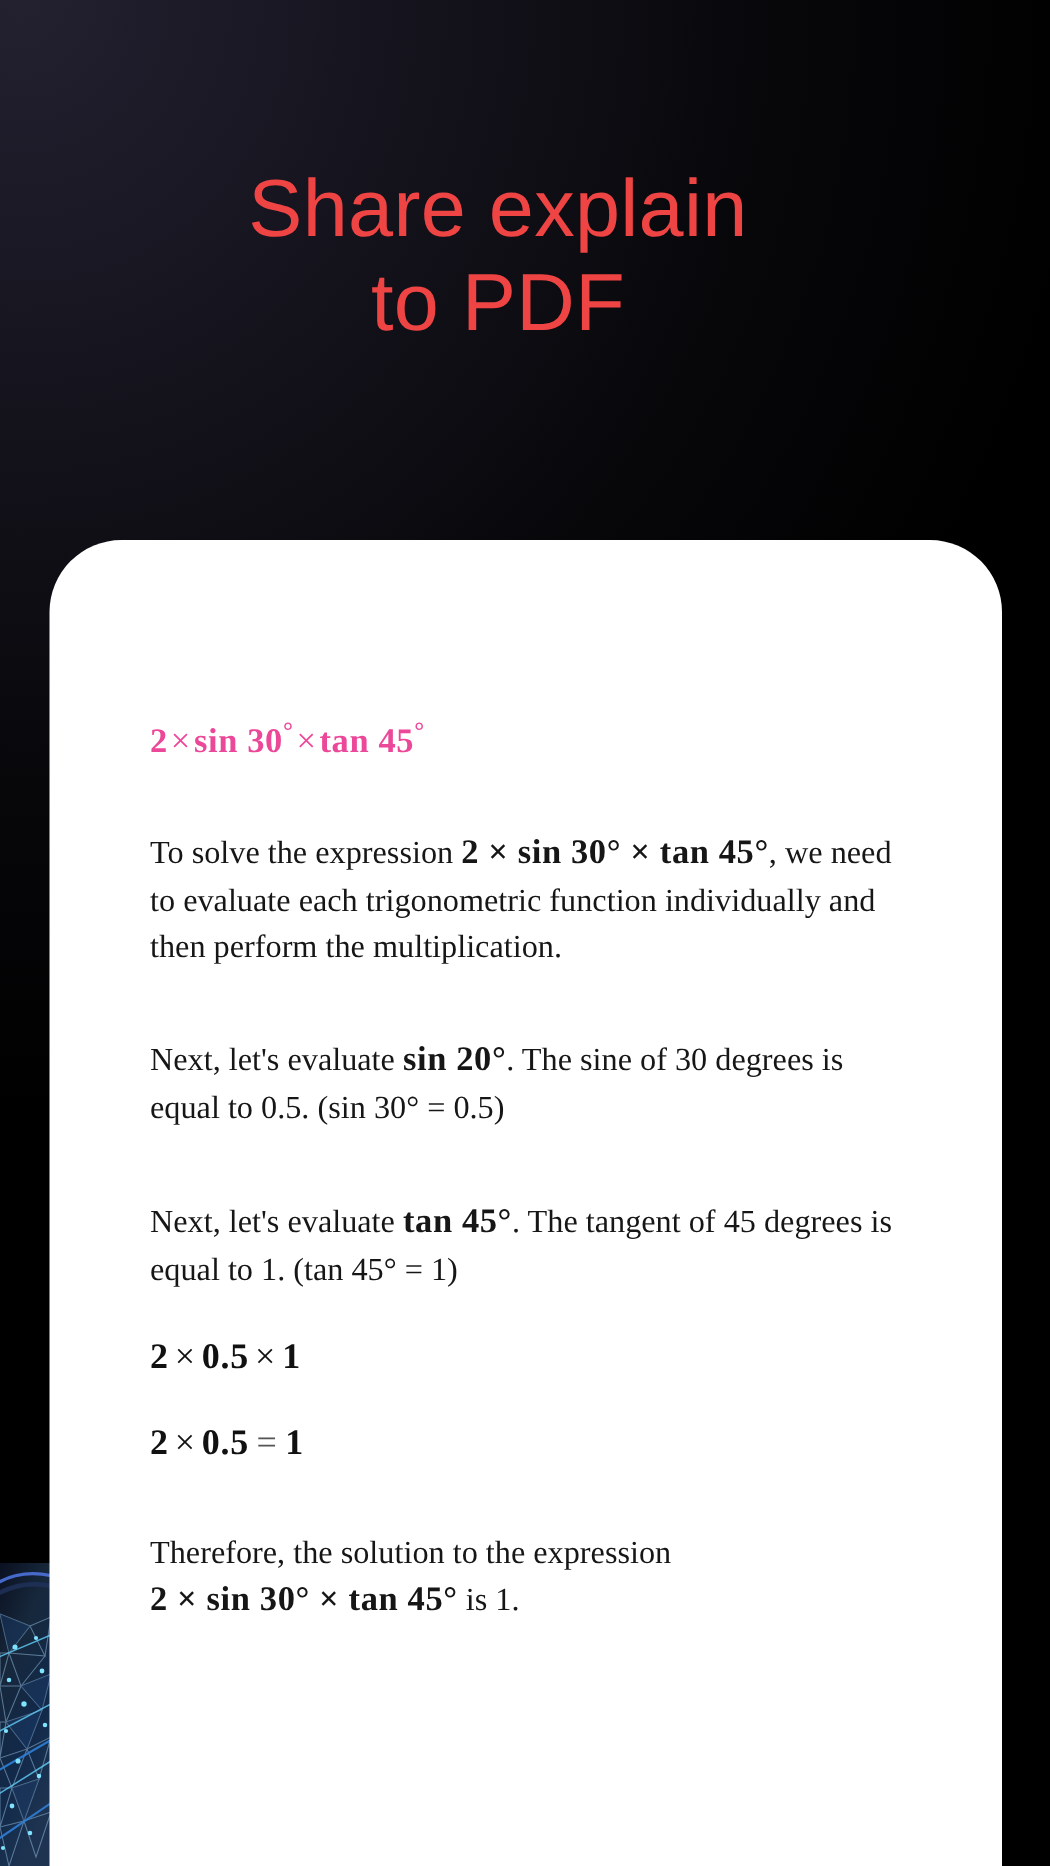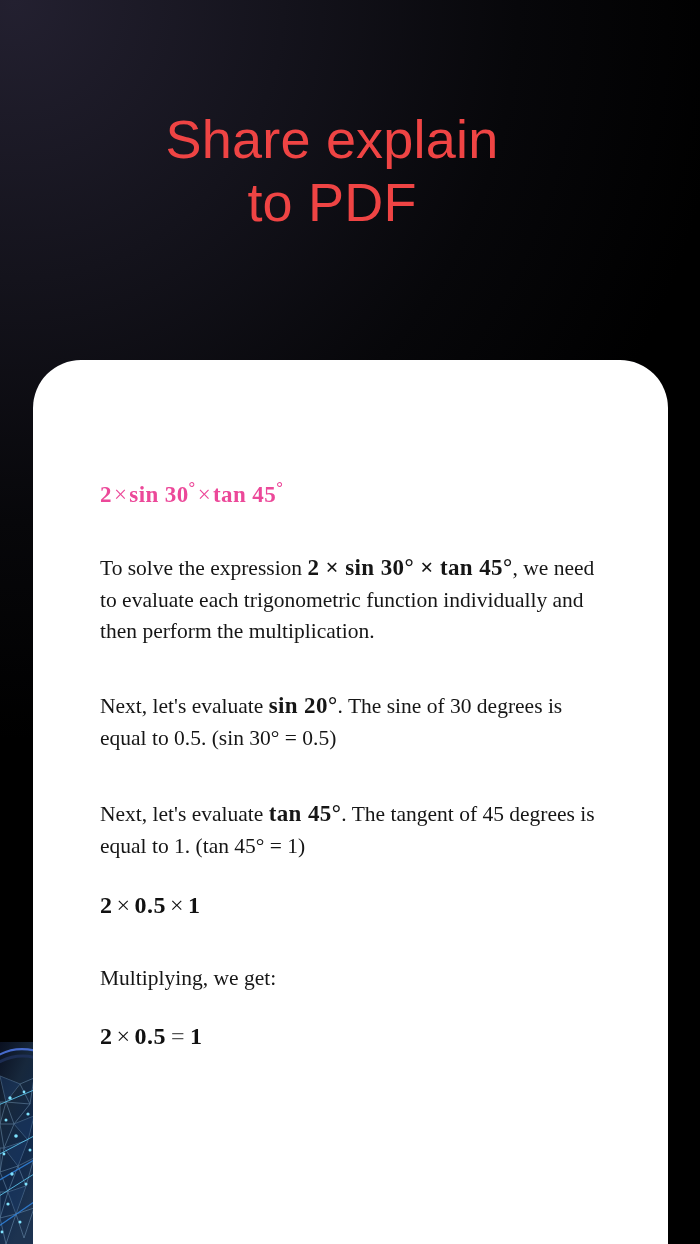--- a/index.html
+++ b/index.html
@@ -195,21 +195,23 @@
 
     <p class="para">
       <span>Next, let's evaluate </span><span class="m">tan 45°</span><span>. The tangent of 45 degrees is equal to 1. (tan 45° = 1)</span>
     </p>
 
 
     <div class="display-math">
       <span>2</span><span class="op">×</span><span>0.5</span><span class="op">×</span><span>1</span>
     </div>
 
-    <p class="para">Multiplying, we get:</p>
 
     <div class="display-math">
       <span>2</span><span class="op">×</span><span>0.5</span><span class="eq">=</span><span>1</span>
     </div>
 
+    <p class="para">
+      <span>Therefore, the solution to the expression </span><span class="m">2 × sin 30° × tan 45°</span><span> is 1.</span>
+    </p>
 
   </div>
 </div>
 
 </body></html>

